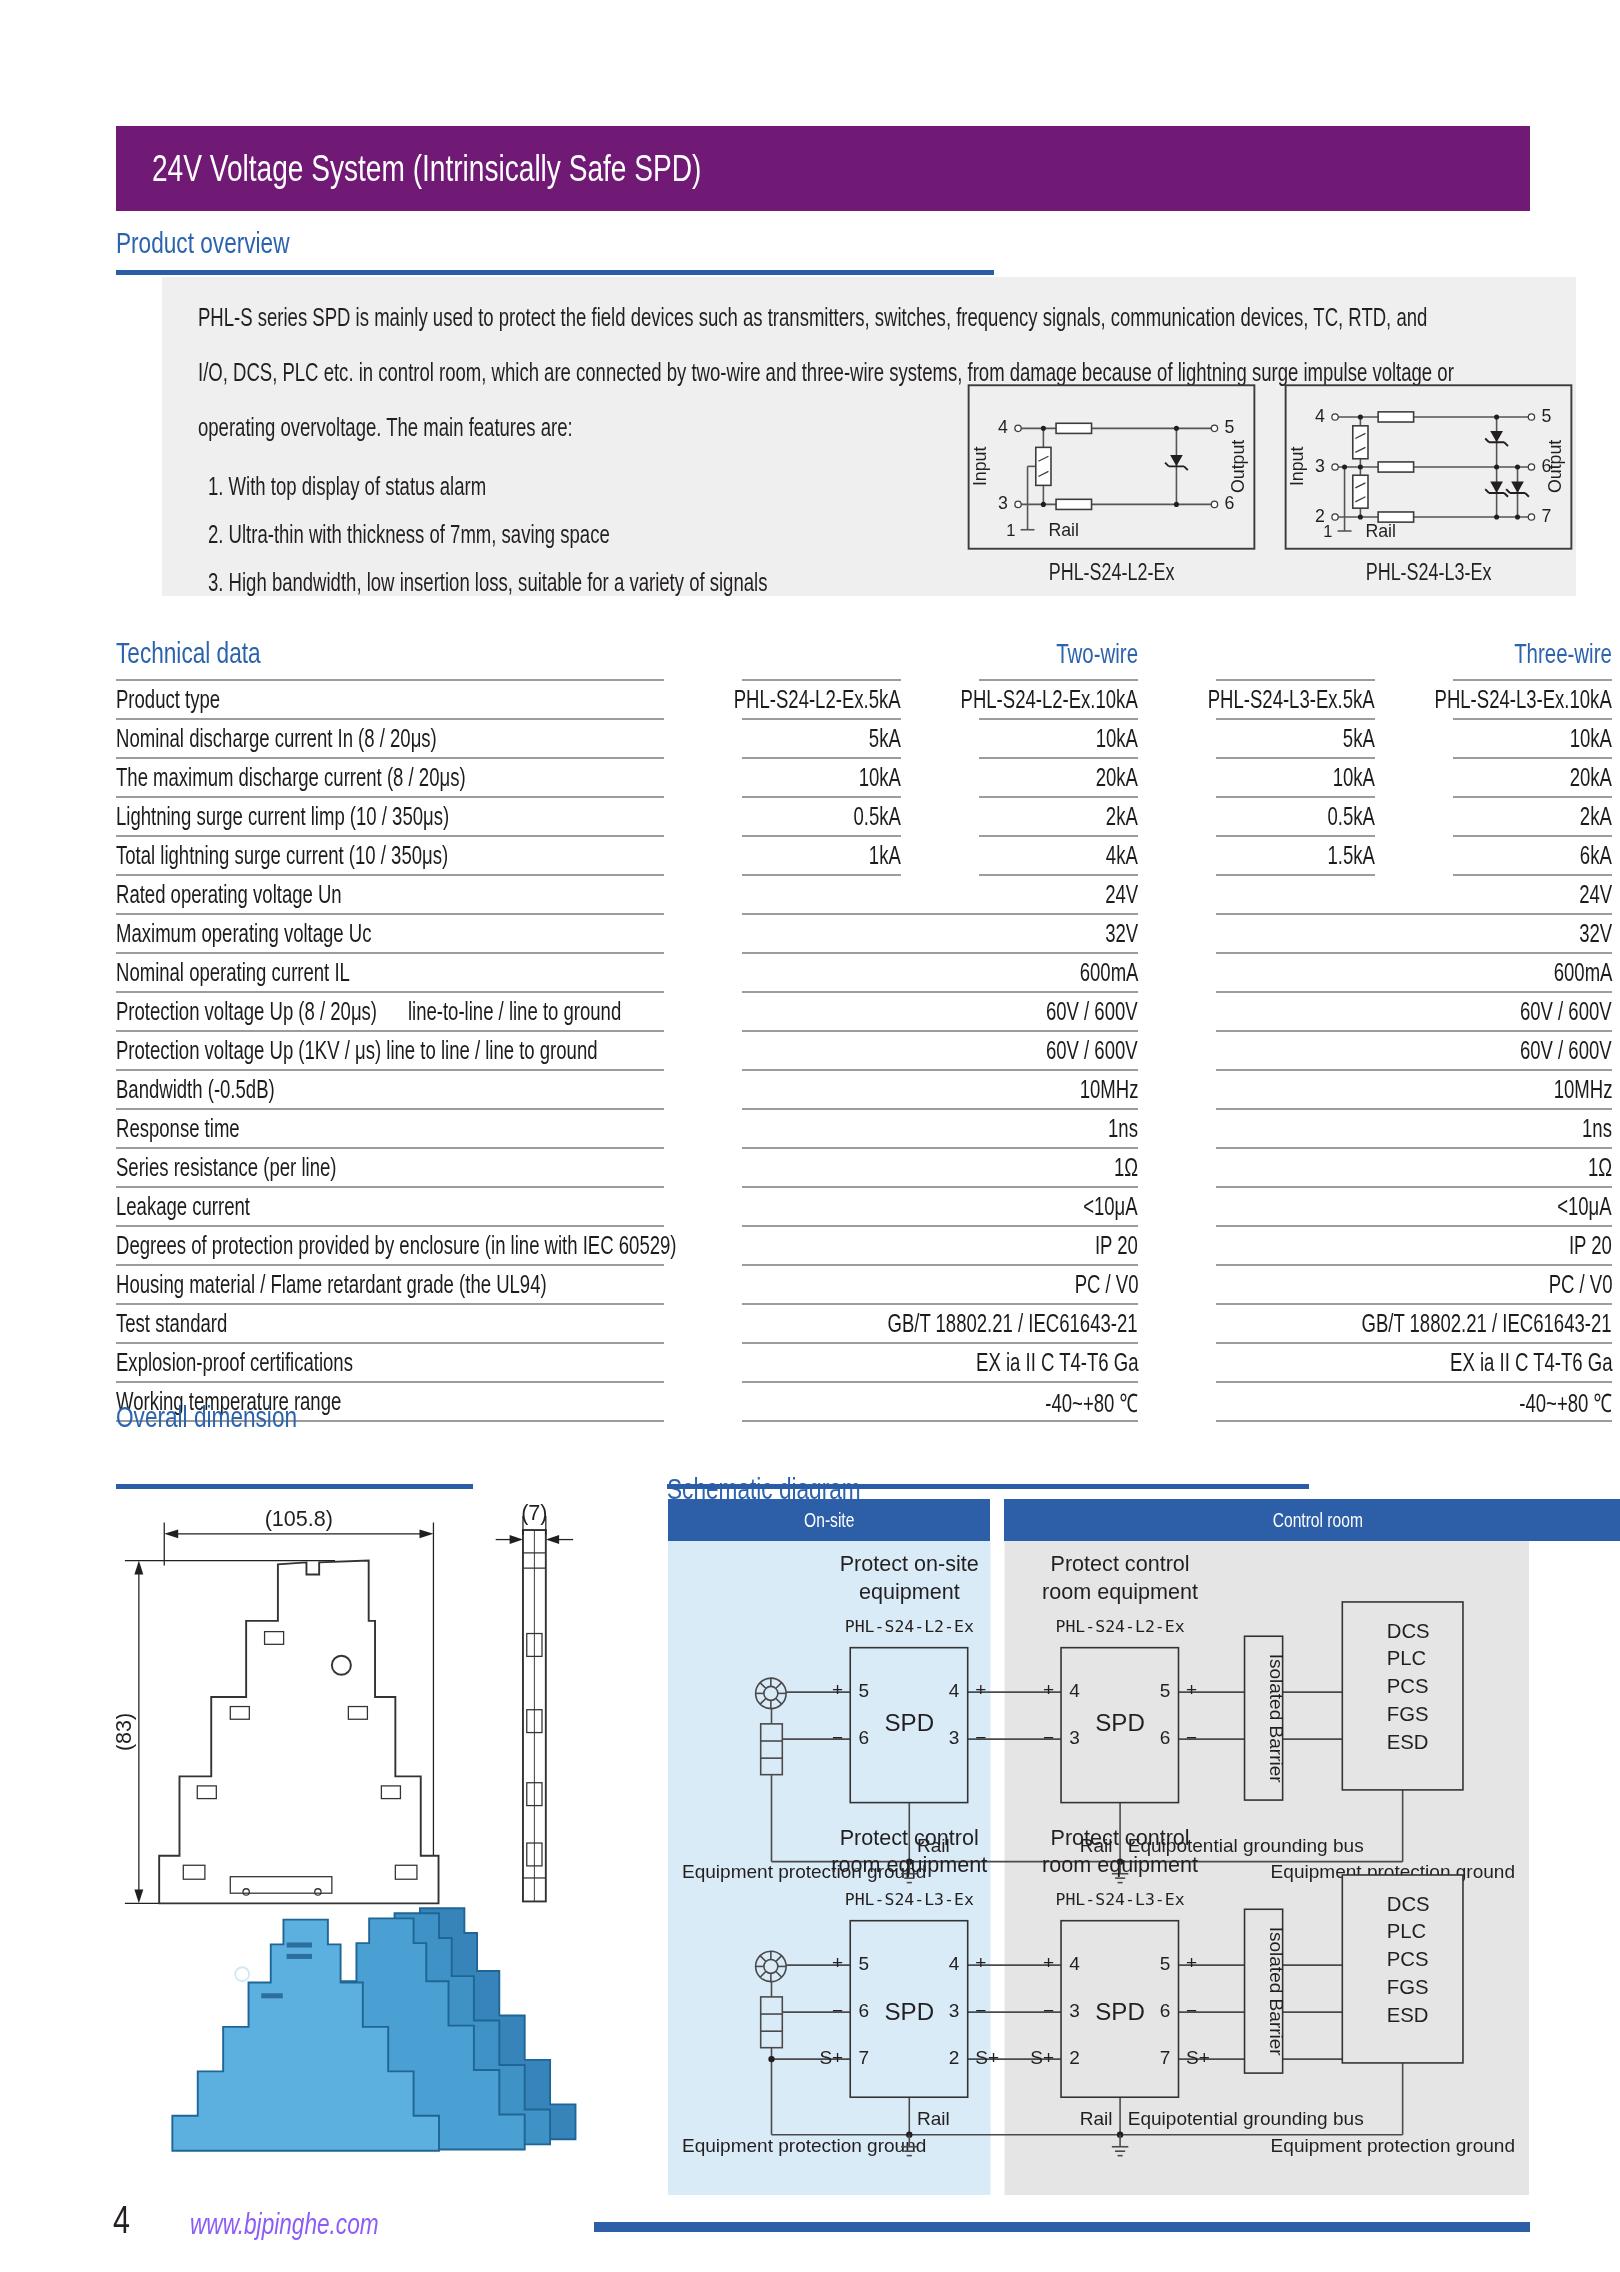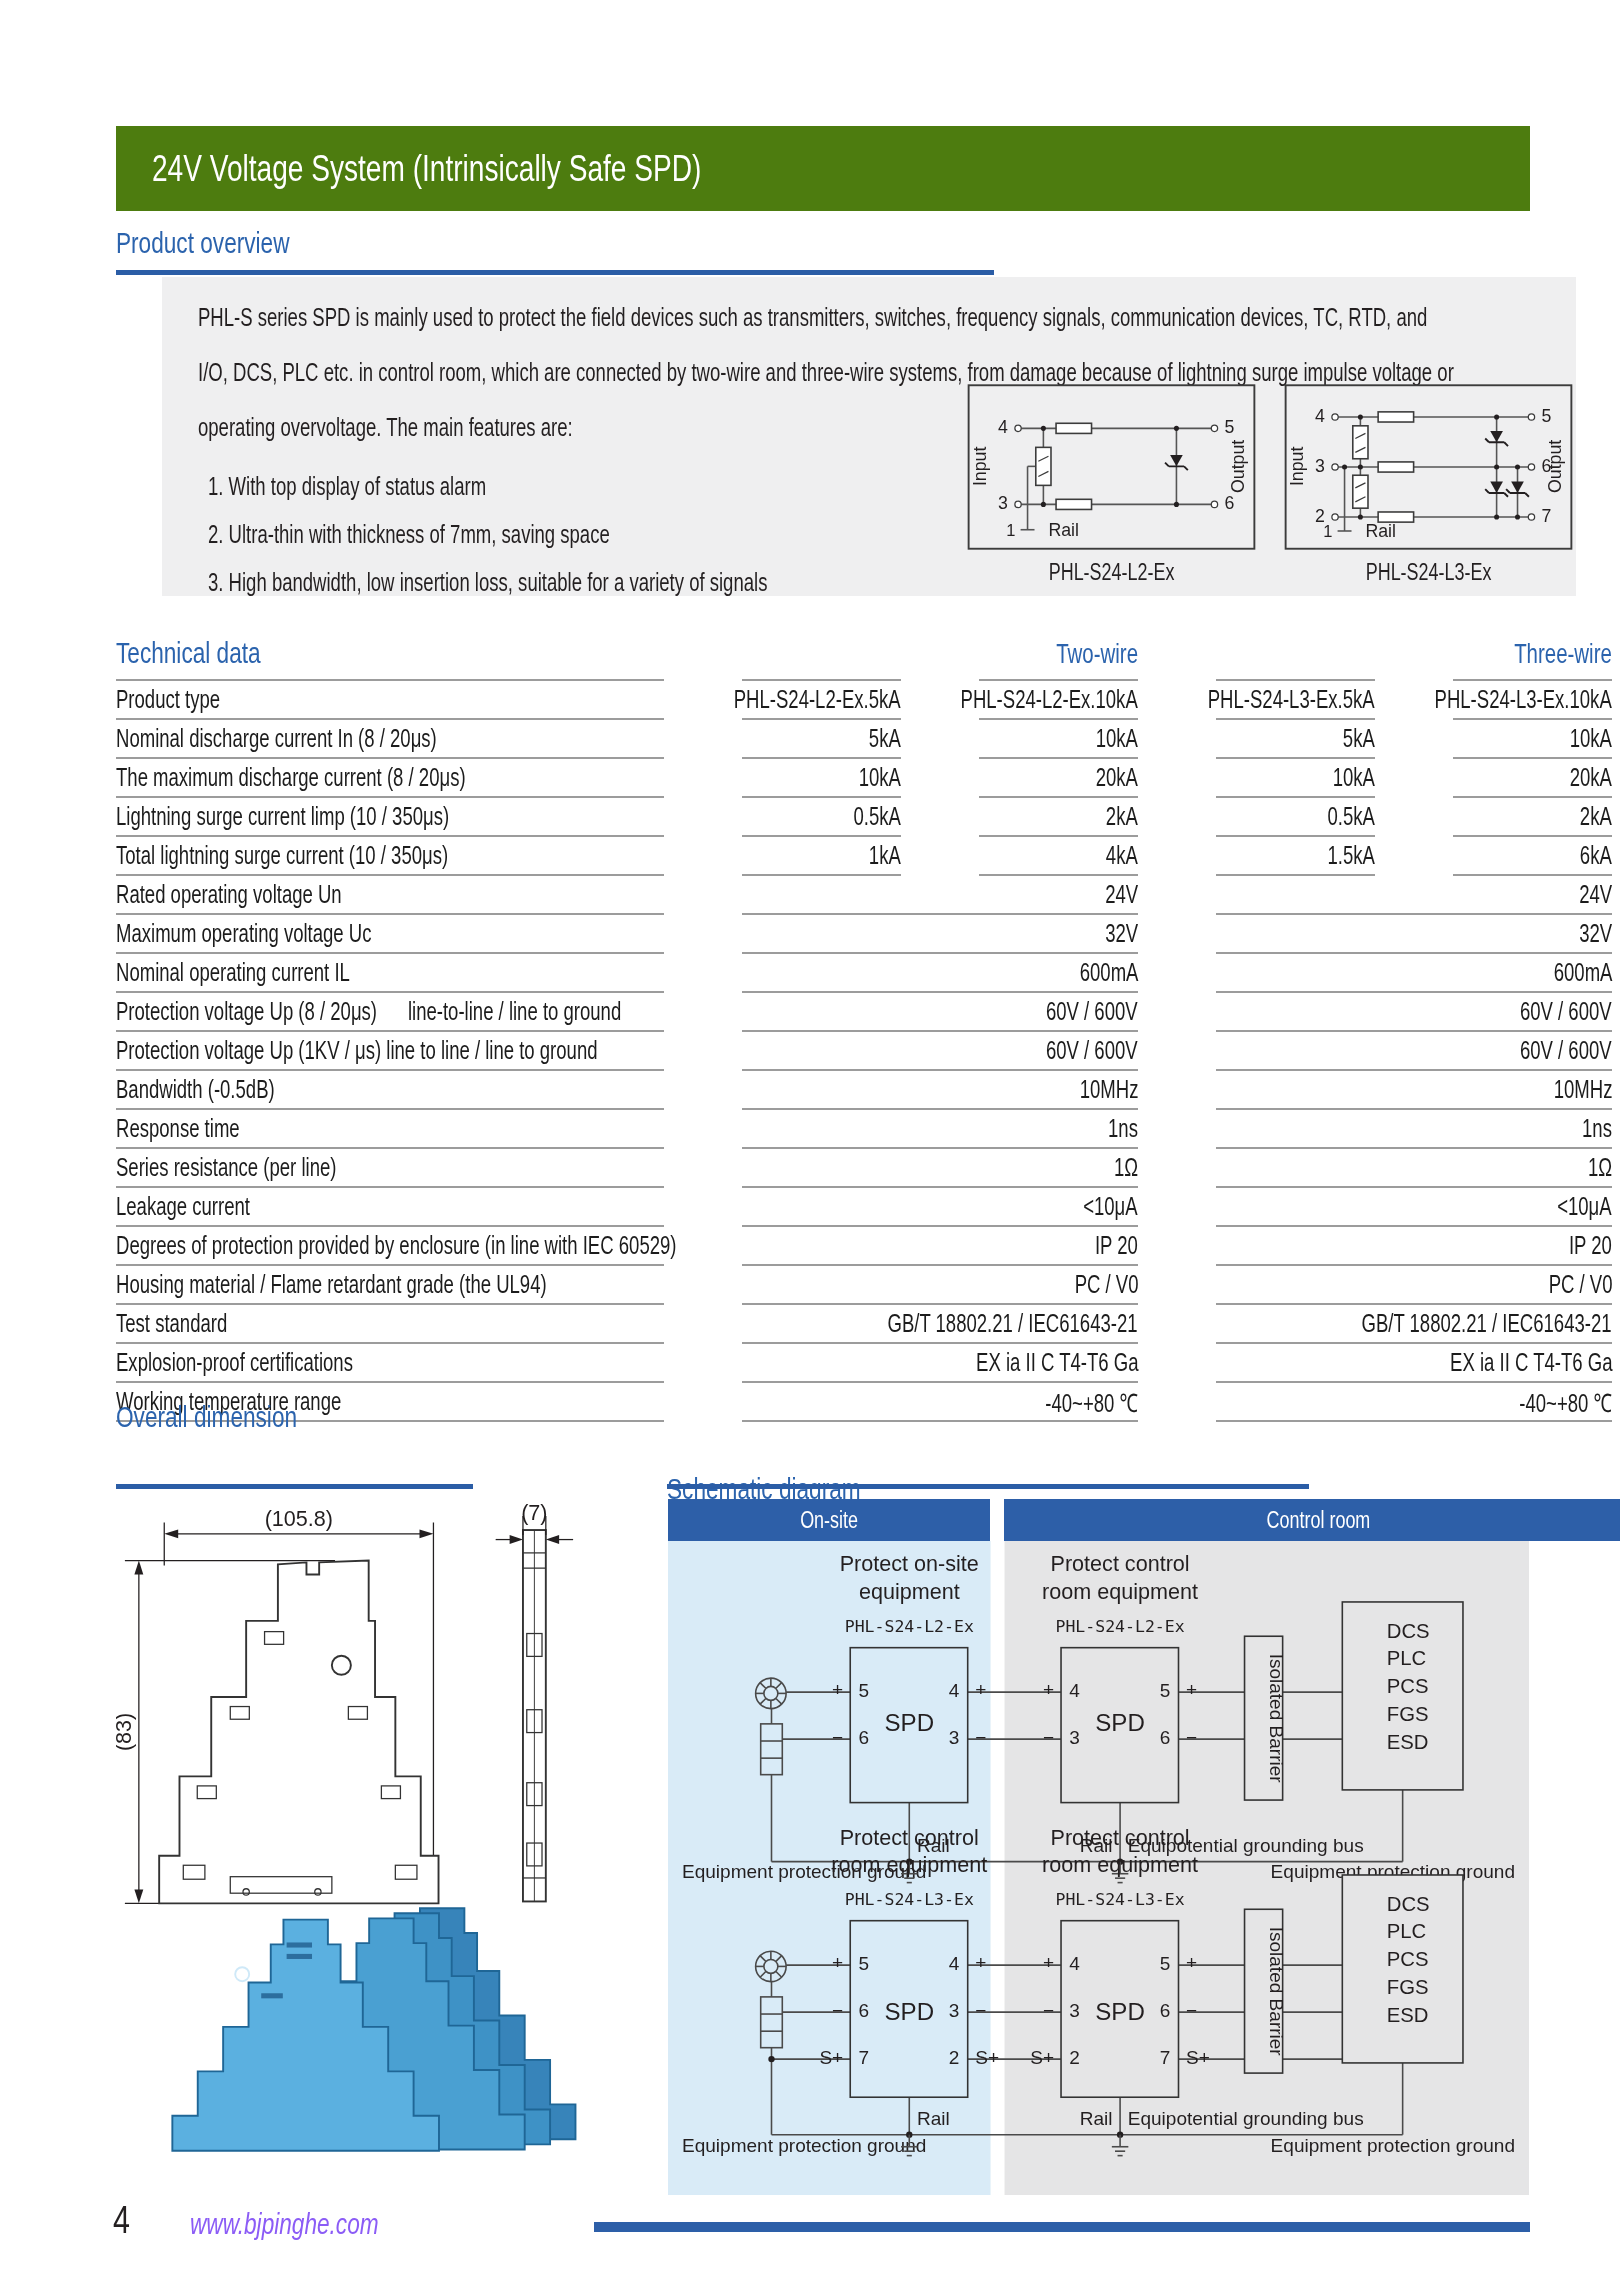--- a/index.html
+++ b/index.html
@@ -8,21 +8,21 @@
     font-family:"Liberation Sans",sans-serif;color:#231f20;overflow:hidden;
   }
   .abs{position:absolute;}
   
   .cx{display:inline-block;transform:scaleX(.73);transform-origin:0 50%;white-space:pre;}
   .cxr{display:inline-block;transform:scaleX(.73);transform-origin:100% 50%;white-space:pre;}
   .cxc{display:inline-block;transform:scaleX(.78);transform-origin:50% 50%;white-space:pre;}
   .cxh{display:inline-block;transform:scaleX(.78);transform-origin:0 50%;white-space:pre;}
 
   .title-bar{
-    left:116px;top:126px;width:1414px;height:85px;background:#4d7c0f;
+    left:116px;top:126px;width:1414px;height:85px;background:#701a75;
     display:flex;align-items:center;
   }
   .title-bar .tt{color:#ffffff;font-size:36px;padding-left:36px;}
 
   .sec-heading{font-size:29px;color:#2b63ad;}
   .sec-underline{background:#2b5da6;height:5.1px;}
 
   .gray-box{left:116px;top:277px;width:1414px;height:319px;background:#efeff0;margin-left:46px;}
   .para{left:36px;top:12.7px;width:1352px;font-size:25.4px;line-height:55px;position:absolute;}
   .feat{left:46px;top:185px;position:absolute;font-size:25.4px;line-height:48px;}
@@ -36,21 +36,21 @@
     display:grid;grid-template-columns:548px 159px 159px 159px 159px;
     column-gap:78px;grid-template-rows:84px;grid-auto-rows:39px;
   }
   .t-cell{border-bottom:2.5px solid #9c9c9c;display:flex;align-items:center;font-size:25.4px;color:#1c1c1c;min-width:0;}
   .t-head{align-items:flex-end;padding-bottom:9px;}
   .t-val{justify-content:flex-end;}
   .t-wire{font-size:28px;color:#2b63ad;}
 
   .panel-head{
     position:absolute;top:1499px;height:42px;background:#2d5fa8;color:#fff;
-    display:flex;align-items:center;justify-content:center;font-size:23px;
+    display:flex;align-items:center;justify-content:center;font-size:20px;
   }
   .footer-num{left:113px;top:2198px;position:absolute;font-size:39px;color:#231f20;}
   .footer-web{left:190px;top:2208px;position:absolute;font-size:29px;font-style:italic;color:#8b5cf6;}
   .footer-bar{left:594px;top:2222px;width:936px;height:9.5px;background:#2d5fa8;position:absolute;}
 
   svg{font-family:"Liberation Sans",sans-serif;}
   svg text{fill:#231f20;}
   .mono{font-family:"DejaVu Sans Mono",monospace;}
 </style>
 </head>

